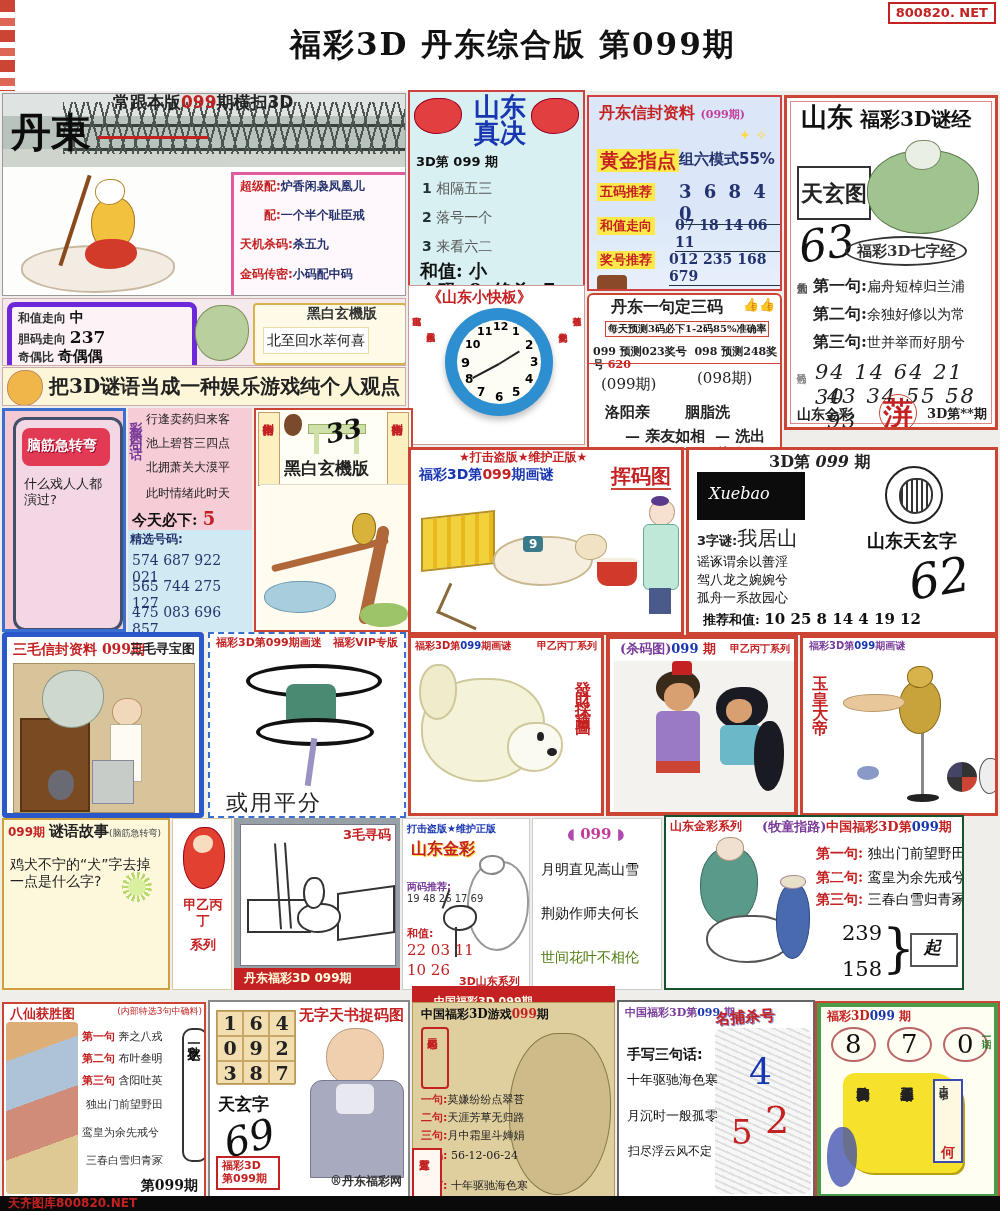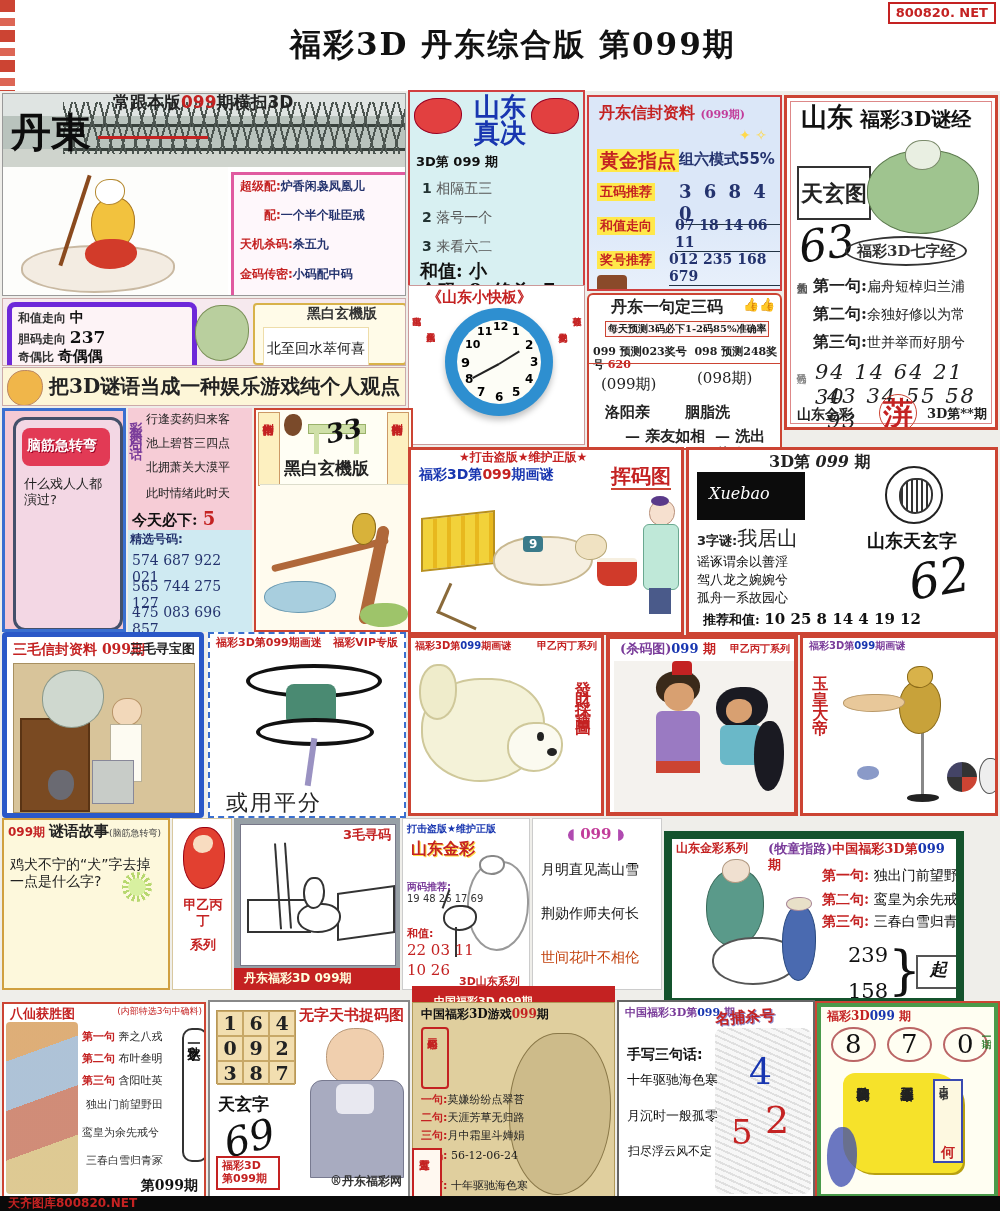--- a/index.html
+++ b/index.html
@@ -101,21 +101,21 @@
 
   <div class="p" style="left:2px;top:298px;width:404px;height:68px;background:#f6e9ee;border:1px solid #caa;">
     <div class="abs" style="left:4px;top:3px;width:180px;height:60px;border:5px solid #6d28d9;border-radius:8px;background:#fdf3f6;">
       <p class="abs sentrow" style="left:6px;top:2px;font-size:12px;"><span class="serif b" style="color:#333;">和值走向</span> <span class="b" style="font-size:14px;color:#111;">中</span></p>
       <p class="abs sentrow" style="left:6px;top:20px;font-size:12px;"><span class="serif b" style="color:#333;">胆码走向</span> <span class="serif b" style="font-size:17px;color:#111;">237</span></p>
       <p class="abs sentrow" style="left:6px;top:40px;font-size:12px;"><span class="serif b" style="color:#333;">奇偶比</span> <span class="b" style="font-size:15px;color:#111;">奇偶偶</span></p>
     </div>
     <div class="blob" style="left:192px;top:6px;width:52px;height:54px;background:#b9cf9e;border:1px solid #7a9158;"></div>
     <div class="abs" style="left:250px;top:4px;width:150px;height:58px;background:#fffbe8;border:2px solid #d8b24a;border-radius:4px;">
       <p class="abs serif b" style="left:52px;top:0px;font-size:14px;color:#333;">黑白玄機版</p>
-      <p class="abs" style="left:8px;top:22px;font-size:14px;color:#111;background:#fff;border:1px solid #eda;padding:12px 3px;">北至回水萃何喜</p>
+      <p class="abs" style="left:8px;top:22px;font-size:14px;color:#111;background:#fff;border:1px solid #eda;padding:4px 3px;">北至回水萃何喜</p>
     </div>
   </div>
 
   <div class="p" style="left:2px;top:367px;width:404px;height:39px;background:#fdf6d8;border:1px solid #caa;">
     <div class="blob" style="left:4px;top:2px;width:34px;height:34px;background:#f0b64a;border:1px solid #b86;"></div>
     <p class="abs serif b" style="left:46px;top:6px;font-size:20px;color:#222;">把3D谜语当成一种娱乐游戏纯个人观点</p>
   </div>
 
   <div class="p" style="left:408px;top:285px;width:177px;height:160px;border:1px solid #c99;">
     <p class="abs serif b red" style="left:18px;top:2px;font-size:15px;">《山东小快板》</p>
@@ -347,24 +347,24 @@
     <p class="abs red b" style="left:4px;top:108px;font-size:11px;">和值:</p>
     <p class="abs red serif" style="left:4px;top:122px;font-size:15px;">22 03 11</p>
     <p class="abs red serif" style="left:4px;top:142px;font-size:15px;">10 26</p>
     <p class="abs red b" style="left:56px;top:156px;font-size:11px;">3D山东系列</p>
   </div>
 
   <div class="p" style="left:532px;top:818px;width:130px;height:172px;border:1px solid #ccc;">
     <p class="abs magenta serif b" style="left:34px;top:6px;font-size:15px;"><span style="color:#b04ab0;">◖</span> <span>099</span> <span style="color:#b04ab0;">◗</span></p>
     <p class="abs" style="left:8px;top:42px;font-size:14px;color:#111;">月明直见嵩山雪</p>
     <p class="abs" style="left:8px;top:86px;font-size:14px;color:#111;">荆勋作师夫何长</p>
-    <p class="abs" style="left:8px;top:130px;font-size:14px;color:#c2410c;">世间花叶不相伦</p>
-  </div>
-
-  <div class="p" style="left:664px;top:815px;width:300px;height:175px;border:8px solid #14532d;margin-top:16px;">
+    <p class="abs" style="left:8px;top:130px;font-size:14px;color:#4d7c0f;">世间花叶不相伦</p>
+  </div>
+
+  <div class="p" style="left:664px;top:815px;width:300px;height:175px;border:2px solid #14532d;">
 
     <p class="abs red serif b" style="left:4px;top:2px;font-size:12px;">山东金彩系列</p>
     <p class="abs serif b" style="left:96px;top:2px;font-size:13px;"><span class="purple">(牧童指路)</span><span class="red">中国福彩3D第</span><span class="blue">099</span><span class="red">期</span></p>
     <div class="abs" style="left:6px;top:20px;width:140px;height:150px;">
       <div class="blob" style="left:28px;top:10px;width:56px;height:76px;background:#5a9a8a;border:1px solid #3a6a5a;"></div>
       <div class="blob" style="left:44px;top:0px;width:26px;height:22px;background:#f0e0d0;border:1px solid #b09880;"></div>
       <div class="blob" style="left:34px;top:78px;width:82px;height:44px;background:#fff;border:2px solid #555;"></div>
       <div class="blob" style="left:104px;top:46px;width:32px;height:74px;background:#4a6ab0;border:1px solid #2a4a80;"></div>
       <div class="blob" style="left:108px;top:38px;width:24px;height:12px;background:#e8e0c8;border:1px solid #a89;"></div>
     </div>

